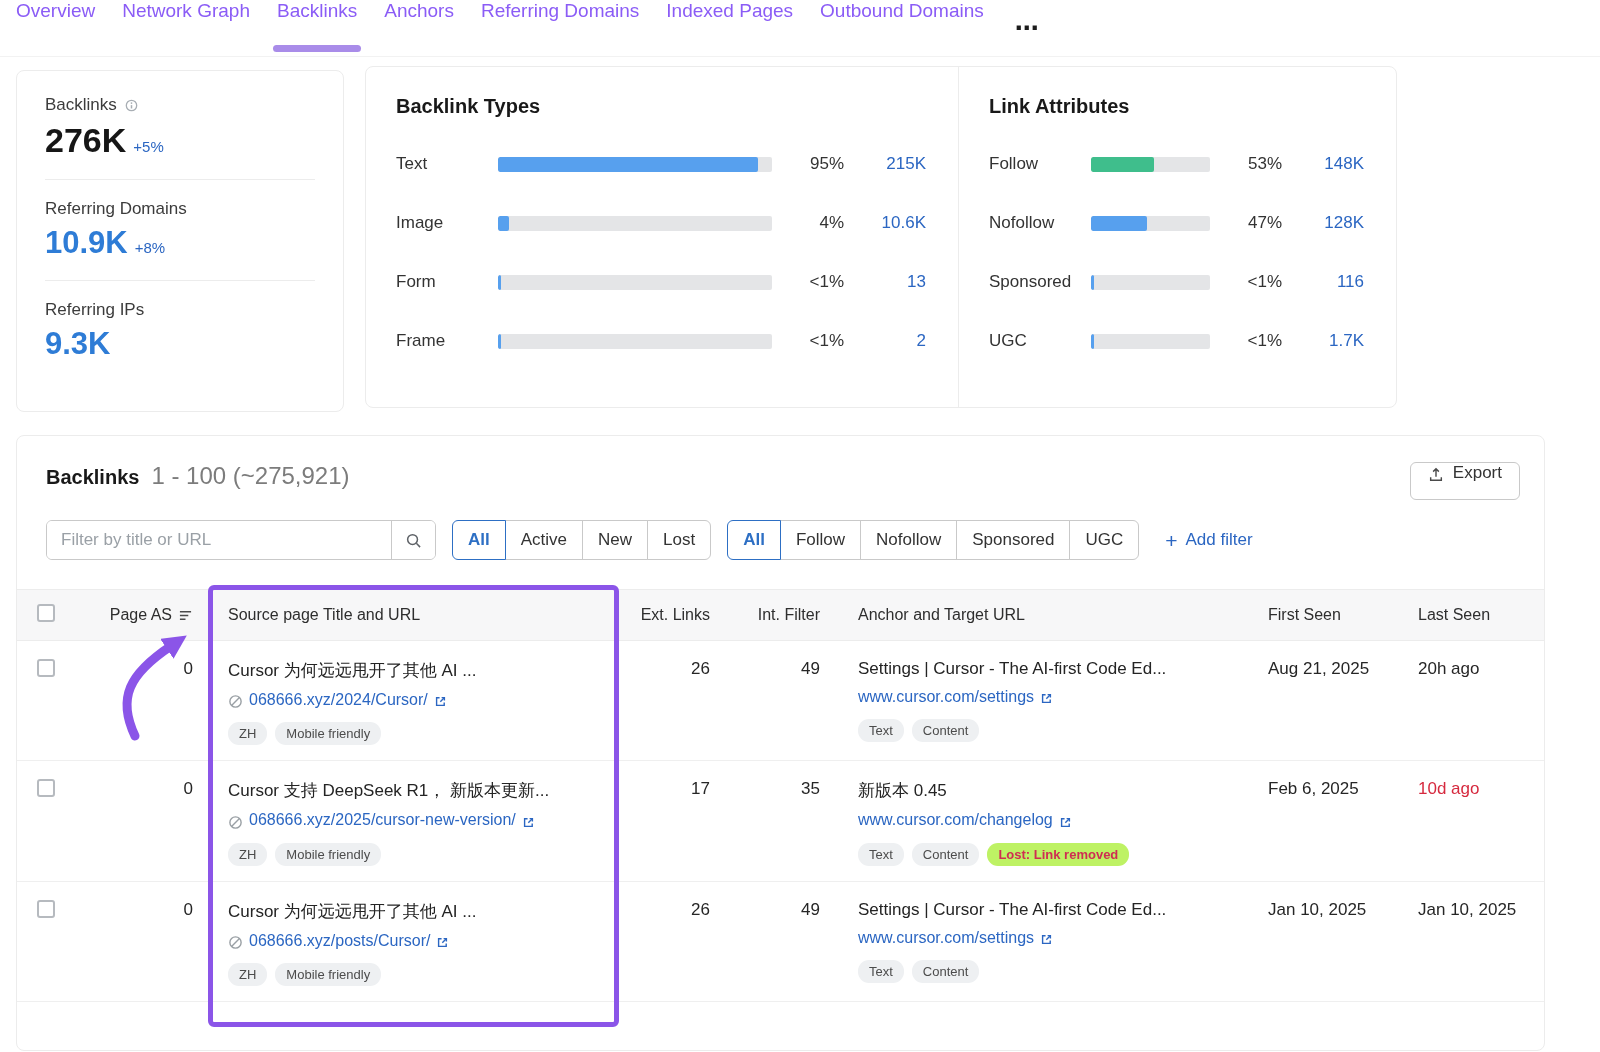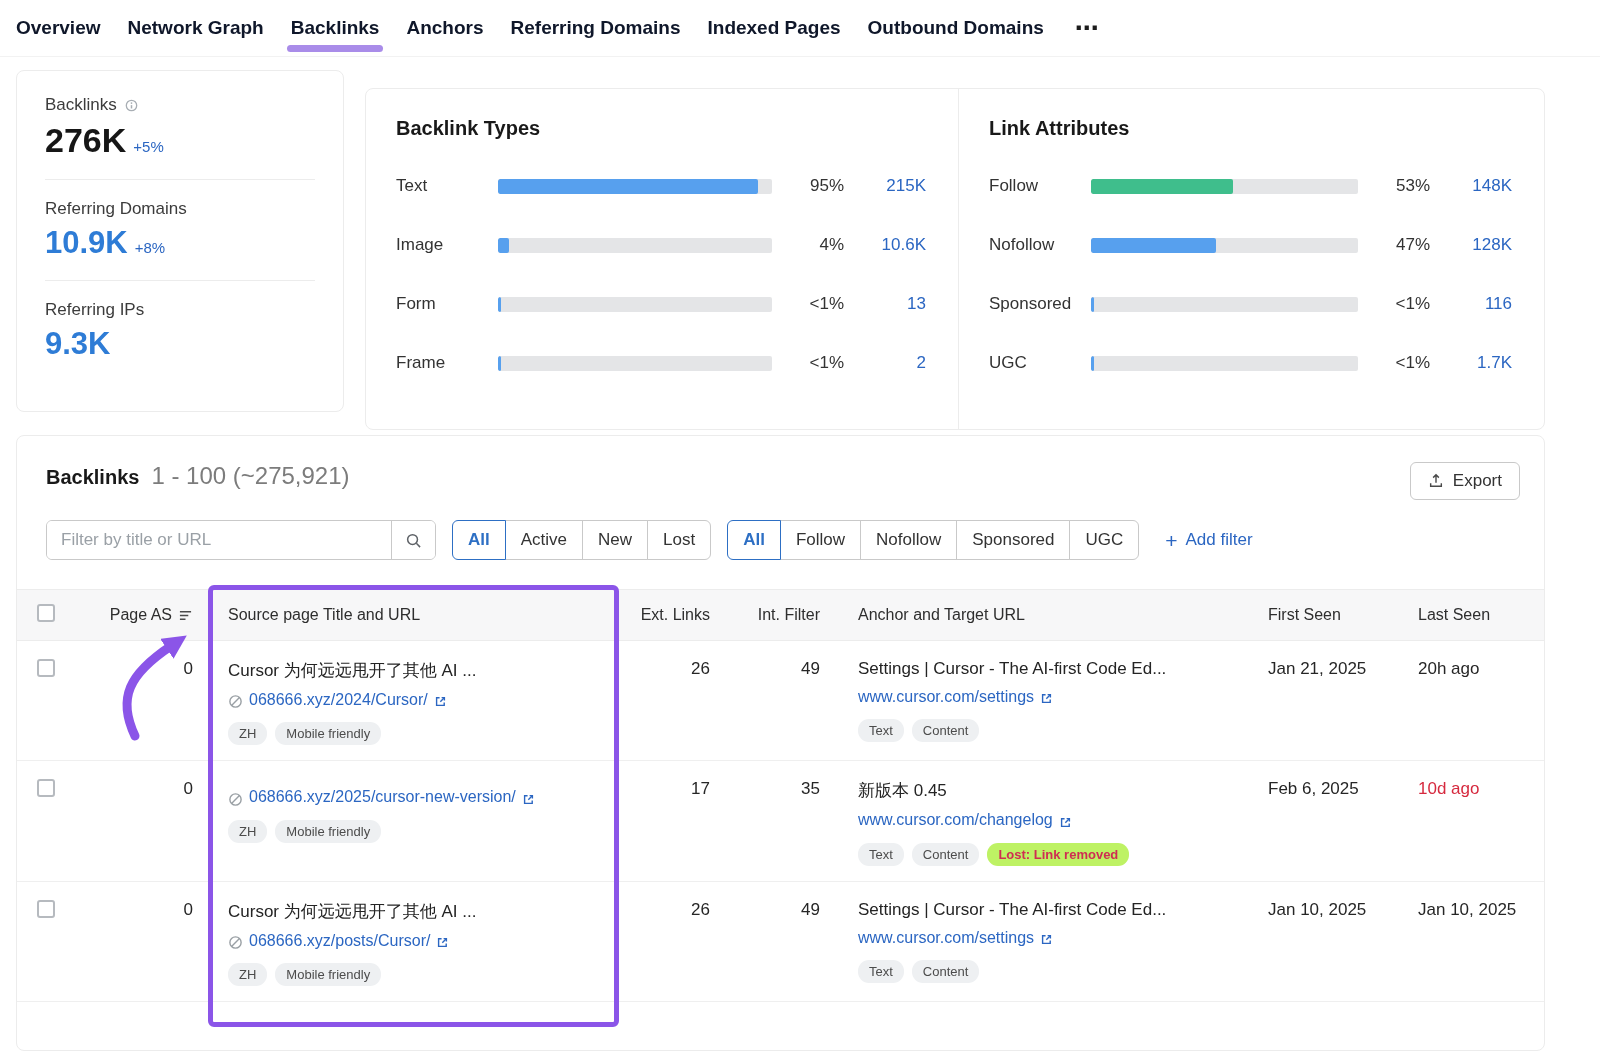--- a/index.html
+++ b/index.html
@@ -1,50 +1,50 @@
 <!DOCTYPE html>
 <html><head>
 <meta charset="utf-8">
 <style>
   *{box-sizing:border-box;margin:0;padding:0}
   body{font-family:"Liberation Sans","DejaVu Sans",sans-serif;background:#fff;color:#2b2b2b}
   .page{position:relative;width:1600px;height:1052px;overflow:hidden;background:#fff}
 
   
   .topnav{display:flex;align-items:center;gap:27px;height:57px;padding:0 20px 0 16px;border-bottom:1px solid #f2f2f2}
-  .nav-item{position:relative;font-size:19px;font-weight:700;color:#0f172a;height:100%;display:flex;align-items:center;cursor:pointer;white-space:nowrap}
+  .nav-item{position:relative;font-size:19px;font-weight:400;color:#8b5cf6;height:100%;display:flex;align-items:flex-start;cursor:pointer;white-space:nowrap}
   .nav-item.active::after{content:"";position:absolute;left:-4px;right:-4px;bottom:4px;height:7px;border-radius:4px;background:#a98ce9}
   .nav-more{font-size:24px;font-weight:700;color:#1c1c1c;margin-left:4px;cursor:pointer}
 
   
   .card{border:1px solid #ececec;border-radius:8px;background:#fff}
   .summary-card{position:absolute;left:16px;top:70px;width:328px;height:342px;padding:24px 28px}
   .sum-label{font-size:17px;color:#3c3c3c;display:flex;align-items:center;gap:8px}
   .sum-value{font-size:34px;font-weight:700;color:#161616;margin-top:6px;display:flex;align-items:baseline}
   .sum-value .delta{font-size:15px;color:#2b66c2;font-weight:400;margin-left:7px}
   .sum-value.blue{color:#2e7cd6;font-size:31px}
   .sep{border:none;border-top:1px solid #ececec;margin:19px 0}
 
-  .charts-card{position:absolute;left:365px;top:88px;width:1180px;height:342px;display:flex}
+  .charts-card{position:absolute;left:365px;top:66px;width:1032px;height:342px;display:flex}
   .chart{padding:28px 32px 0 30px;flex:1}
   .chart.left{width:593px;flex:none;border-right:1px solid #ececec}
   .chart h2{font-size:20px;font-weight:700;color:#191919;margin-bottom:36px}
   .crow{display:flex;align-items:center;margin-bottom:39px}
   .clabel{width:102px;font-size:17px;color:#333}
   .track{position:relative;flex:1;height:15px;background:#e4e5e7;border-radius:2px;overflow:hidden}
   .fill{position:absolute;left:0;top:0;bottom:0;border-radius:2px;min-width:3px;background:#57a0ee}
   .pct{width:72px;text-align:right;font-size:17px;color:#333}
   .cnt{width:82px;text-align:right;font-size:17px;color:#2b66c2;text-decoration:none;cursor:pointer}
 
   
   .table-card{position:absolute;left:16px;top:435px;width:1529px;height:616px;overflow:hidden}
   .tablehead{display:flex;align-items:baseline;padding:26px 24px 0 29px}
   .tablehead .ttl{font-size:20px;font-weight:700;color:#191919}
   .tablehead .range{font-size:24px;color:#7c7c7c;margin-left:12px}
-  .export-btn{margin-left:auto;display:flex;align-items:center;gap:9px;border:1px solid #c9c9c9;border-radius:6px;background:#fff;height:38px;padding:4px 17px;font-size:17px;color:#333;cursor:pointer;align-self:flex-start}
+  .export-btn{margin-left:auto;display:flex;align-items:flex-end;gap:9px;border:1px solid #c9c9c9;border-radius:6px;background:#fff;height:38px;padding:16px 17px;font-size:17px;color:#333;cursor:pointer;align-self:flex-start}
 
   .filterbar{display:flex;align-items:center;margin:20px 0 0 29px}
   .search-box{display:flex;width:390px;height:40px;border:1px solid #c9c9c9;border-radius:6px;overflow:hidden}
   .search-box input{flex:1;border:none;outline:none;padding:0 14px;font-size:17px;color:#333;font-family:inherit}
   .search-box input::placeholder{color:#9aa0a6}
   .search-btn{width:44px;border:none;border-left:1px solid #c9c9c9;background:#fff;display:flex;align-items:center;justify-content:center;cursor:pointer}
   .seg-group{display:flex;margin-left:16px}
   .seg{border:1px solid #c9c9c9;background:#fff;height:40px;padding:0 15px;font-size:17px;color:#333;margin-left:-1px;cursor:pointer;position:relative;font-family:inherit}
   .seg:first-child{border-radius:6px 0 0 6px;margin-left:0}
   .seg:last-child{border-radius:0 6px 6px 0}
@@ -300,28 +300,29 @@
               <path d="M11 8v3.2H2.8V3H6" fill="none" stroke="#2b66c2" stroke-width="1.5"></path>
               <path d="M8.2 2.8h3v3" fill="none" stroke="#2b66c2" stroke-width="1.5"></path>
               <path d="M11 3L6.8 7.2" stroke="#2b66c2" stroke-width="1.5"></path>
             </svg>
         </div>
         <div class="tags">
           <span class="pill">Text</span>
           <span class="pill">Content</span>
         </div>
       </div>
-      <div class="cell col-date">Jan 21, 2025</div>
+      <div class="cell col-date">Aug 21, 2025</div>
       <div class="cell col-date">20h ago</div>
     </div>
 
     <div class="trow">
       <div class="cell col-check"><span class="checkbox"></span></div>
       <div class="cell col-pageas">0</div>
       <div class="cell col-source">
+        <div class="src-title">Cursor 支持 DeepSeek R1， 新版本更新...</div>
         <div class="url-line">
           <svg class="ico" viewBox="0 0 16 16" width="15" height="15">
               <circle cx="8" cy="8" r="6" fill="none" stroke="#9aa0a5" stroke-width="1.5"></circle>
               <path d="M3.8 12.2L12.2 3.8" stroke="#9aa0a5" stroke-width="1.5"></path>
             </svg>
           <a class="url">068666.xyz/2025/cursor-new-version/</a>
           <svg class="ico" viewBox="0 0 14 14" width="13" height="13">
               <path d="M11 8v3.2H2.8V3H6" fill="none" stroke="#2b66c2" stroke-width="1.5"></path>
               <path d="M8.2 2.8h3v3" fill="none" stroke="#2b66c2" stroke-width="1.5"></path>
               <path d="M11 3L6.8 7.2" stroke="#2b66c2" stroke-width="1.5"></path>

